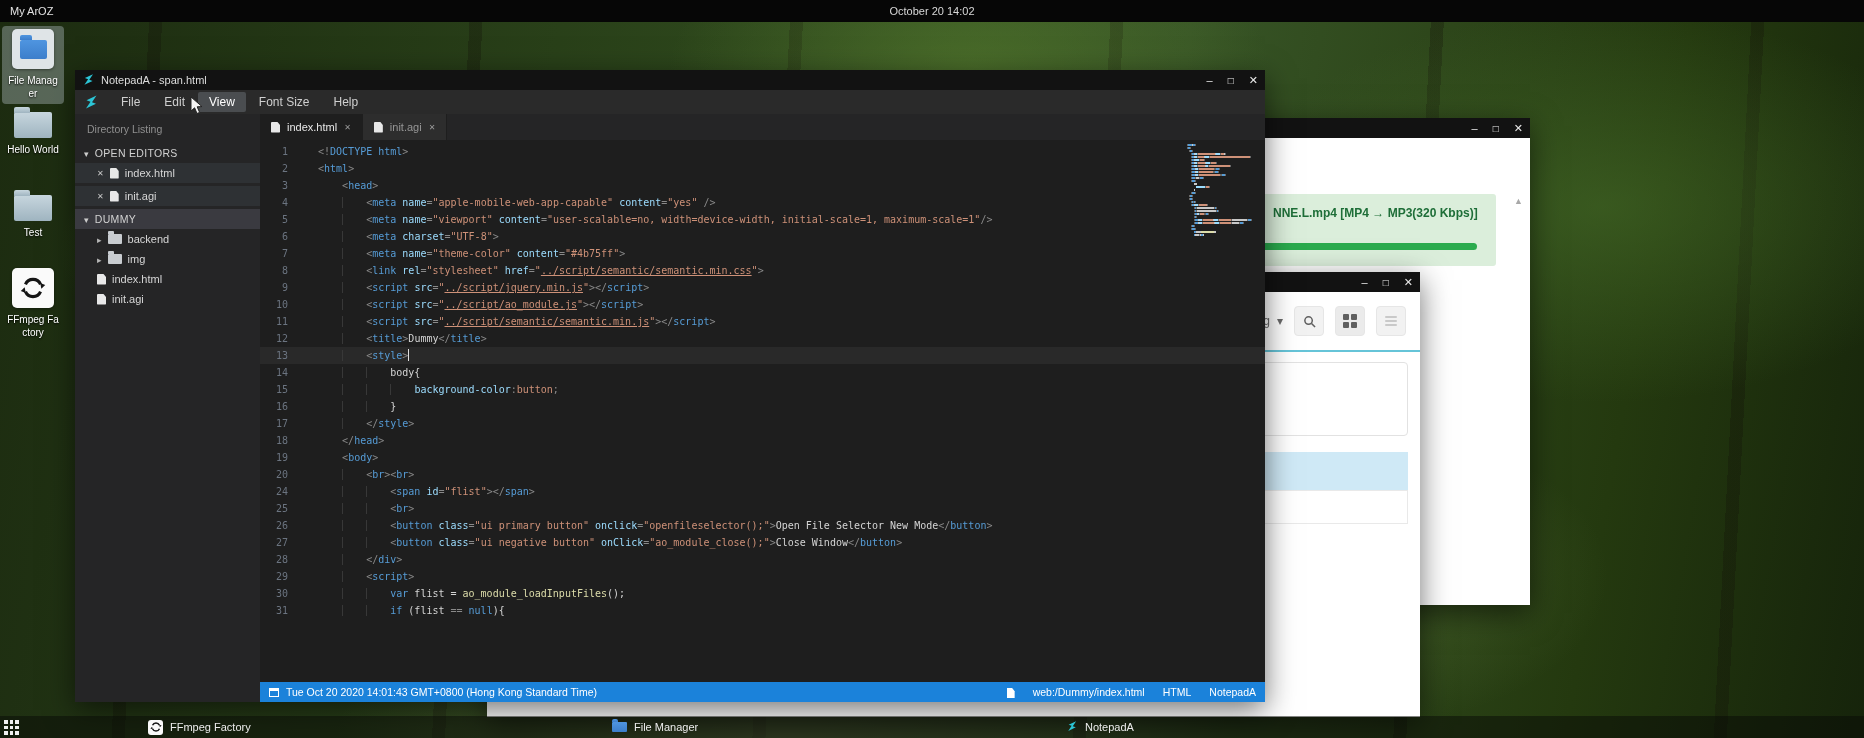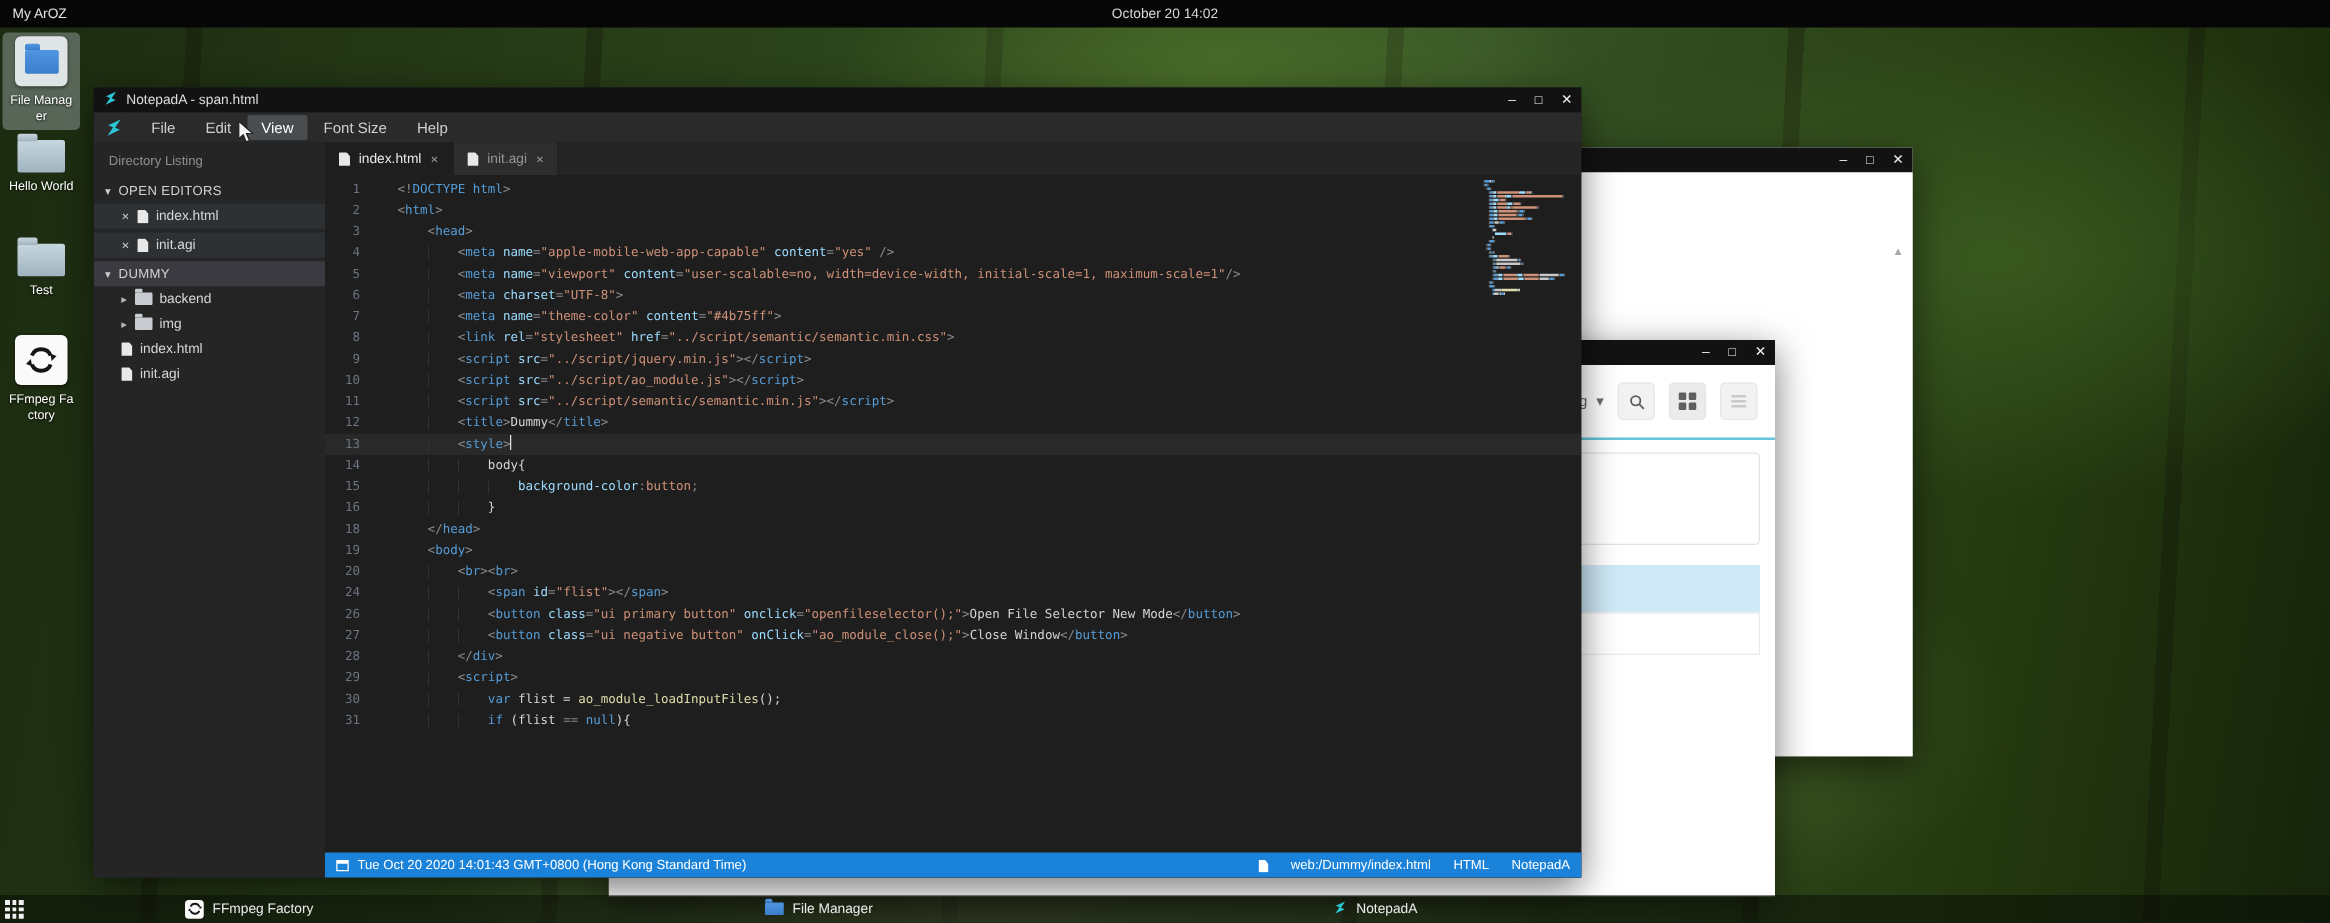--- a/index.html
+++ b/index.html
@@ -89,21 +89,21 @@
   .tab.active{background:#1e1e1e;color:#e8e8e8}
   .tabx{font-size:8px;color:#9a9a9a}.tabx::before{content:"✕"}
   .codewrap{flex:1;position:relative;overflow:hidden;font-family:"DejaVu Sans Mono",monospace;font-size:10px;line-height:17px;padding-top:3px}
   .cl{display:flex;height:17px}
   .cl-active{background:rgba(255,255,255,.05)}
   .gut{width:44px;flex:none;text-align:right;padding-right:16px;color:#6b7480}
   .ct{white-space:pre;color:#d4d4d4;padding-left:14px}
   .ind{white-space:pre}
   .ind.g2{box-shadow:inset 1px 0 0 #383838}
   .c-p{color:#8a8a8a}.c-t{color:#569cd6}.c-a{color:#9cdcfe}.c-s{color:#ce9178}
-  .c-l{color:#ce9178;}.c-x{color:#d4d4d4}.c-k{color:#569cd6}.c-f{color:#dcdcaa}
+  .c-l{color:#ce9178;text-decoration:underline}.c-x{color:#d4d4d4}.c-k{color:#569cd6}.c-f{color:#dcdcaa}
   .caret-blink{display:inline-block;width:1px;height:12px;background:#e0e0e0;vertical-align:-2px}
   .minimap{position:absolute;top:4px;right:14px;width:64px;z-index:2}
   .mml{display:flex;height:2px;margin-bottom:1px}
   .mml span{height:2px;flex:none}
   .mm-p{background:#6a6a6a}.mm-t{background:#569cd6}.mm-a{background:#9cdcfe}.mm-s{background:#ce9178}
   .mm-l{background:#ce9178}.mm-x{background:#c8c8c8}.mm-k{background:#569cd6}.mm-f{background:#dcdcaa}.mm-i{background:transparent}
   .statusbar{height:20px;background:#1b82da;color:#fff;font-size:10.5px;display:flex;align-items:center;padding:0 9px;flex:none}
   .sb-left{display:flex;align-items:center;gap:7px}
   .sb-right{margin-left:auto;display:flex;align-items:center;gap:18px}
   .path-group{display:flex;align-items:flex-end;gap:18px}
@@ -163,20 +163,24 @@
 
   <div class="win" id="win-ffmpeg">
     <div class="wtitle">
       <span class="wctrl">
         <span class="wc wc-min"></span>
         <span class="wc wc-max"></span>
         <span class="wc wc-close"></span>
       </span>
     </div>
     <div class="wbody">
+      <div class="task-panel">
+        <div class="task-label">NNE.L.mp4 [MP4 → MP3(320 Kbps)]</div>
+        <div class="task-bar" style="width: 93%;"></div>
+      </div>
       <span class="scroll-up"></span>
     </div>
   </div>
 
   <div class="win" id="win-filemgr">
     <div class="wtitle">
       <span class="wctrl">
         <span class="wc wc-min"></span>
         <span class="wc wc-max"></span>
         <span class="wc wc-close"></span>
@@ -364,34 +368,42 @@
               </div>
               <div class="cl">
                 <span class="gut">15</span>
                 <span class="ct"><span class="ind">    </span><span class="ind g2">    </span><span class="ind g2">    </span><span class="ind g2">    </span><span class="c-a">background-color</span><span class="c-p">:</span><span class="c-s">button</span><span class="c-p">;</span></span>
               </div>
               <div class="cl">
                 <span class="gut">16</span>
                 <span class="ct"><span class="ind">    </span><span class="ind g2">    </span><span class="ind g2">    </span><span class="c-x">}</span></span>
               </div>
               <div class="cl">
+                <span class="gut">17</span>
+                <span class="ct"><span class="ind">    </span><span class="ind g2">    </span><span class="c-p">&lt;/</span><span class="c-t">style</span><span class="c-p">&gt;</span></span>
+              </div>
+              <div class="cl">
                 <span class="gut">18</span>
                 <span class="ct"><span class="ind">    </span><span class="c-p">&lt;/</span><span class="c-t">head</span><span class="c-p">&gt;</span></span>
               </div>
               <div class="cl">
                 <span class="gut">19</span>
                 <span class="ct"><span class="ind">    </span><span class="c-p">&lt;</span><span class="c-t">body</span><span class="c-p">&gt;</span></span>
               </div>
               <div class="cl">
                 <span class="gut">20</span>
                 <span class="ct"><span class="ind">    </span><span class="ind g2">    </span><span class="c-p">&lt;</span><span class="c-t">br</span><span class="c-p">&gt;&lt;</span><span class="c-t">br</span><span class="c-p">&gt;</span></span>
               </div>
               <div class="cl">
                 <span class="gut">24</span>
                 <span class="ct"><span class="ind">    </span><span class="ind g2">    </span><span class="ind g2">    </span><span class="c-p">&lt;</span><span class="c-t">span</span><span class="c-x"> </span><span class="c-a">id</span><span class="c-p">=</span><span class="c-s">"flist"</span><span class="c-p">&gt;&lt;/</span><span class="c-t">span</span><span class="c-p">&gt;</span></span>
+              </div>
+              <div class="cl">
+                <span class="gut">25</span>
+                <span class="ct"><span class="ind">    </span><span class="ind g2">    </span><span class="ind g2">    </span><span class="c-p">&lt;</span><span class="c-t">br</span><span class="c-p">&gt;</span></span>
               </div>
               <div class="cl">
                 <span class="gut">26</span>
                 <span class="ct"><span class="ind">    </span><span class="ind g2">    </span><span class="ind g2">    </span><span class="c-p">&lt;</span><span class="c-t">button</span><span class="c-x"> </span><span class="c-a">class</span><span class="c-p">=</span><span class="c-s">"ui primary button"</span><span class="c-x"> </span><span class="c-a">onclick</span><span class="c-p">=</span><span class="c-s">"openfileselector();"</span><span class="c-p">&gt;</span><span class="c-x">Open File Selector New Mode</span><span class="c-p">&lt;/</span><span class="c-t">button</span><span class="c-p">&gt;</span></span>
               </div>
               <div class="cl">
                 <span class="gut">27</span>
                 <span class="ct"><span class="ind">    </span><span class="ind g2">    </span><span class="ind g2">    </span><span class="c-p">&lt;</span><span class="c-t">button</span><span class="c-x"> </span><span class="c-a">class</span><span class="c-p">=</span><span class="c-s">"ui negative button"</span><span class="c-x"> </span><span class="c-a">onClick</span><span class="c-p">=</span><span class="c-s">"ao_module_close();"</span><span class="c-p">&gt;</span><span class="c-x">Close Window</span><span class="c-p">&lt;/</span><span class="c-t">button</span><span class="c-p">&gt;</span></span>
               </div>
               <div class="cl">

